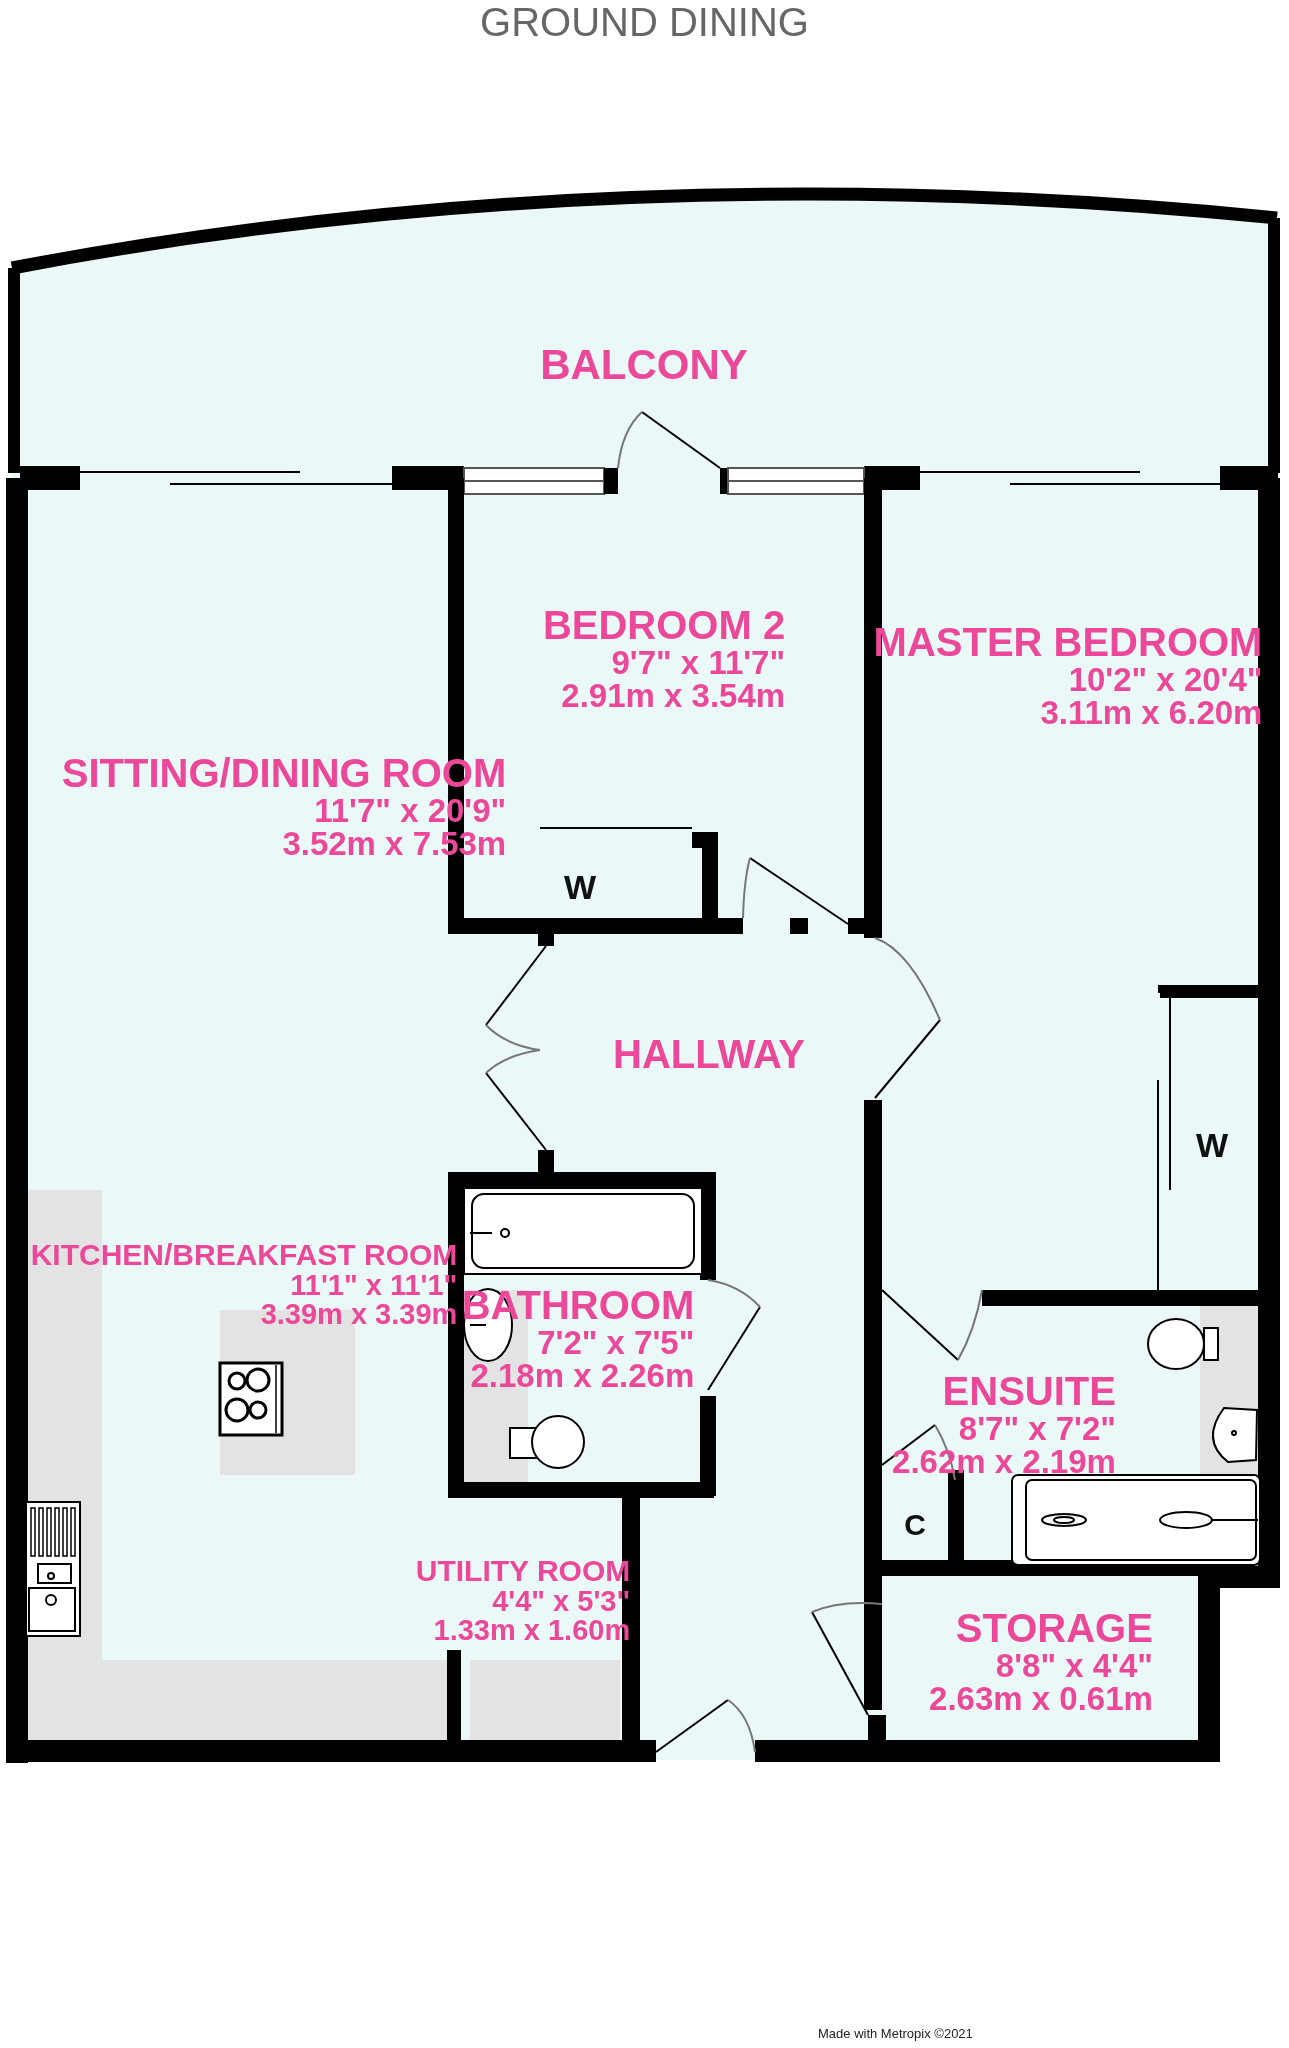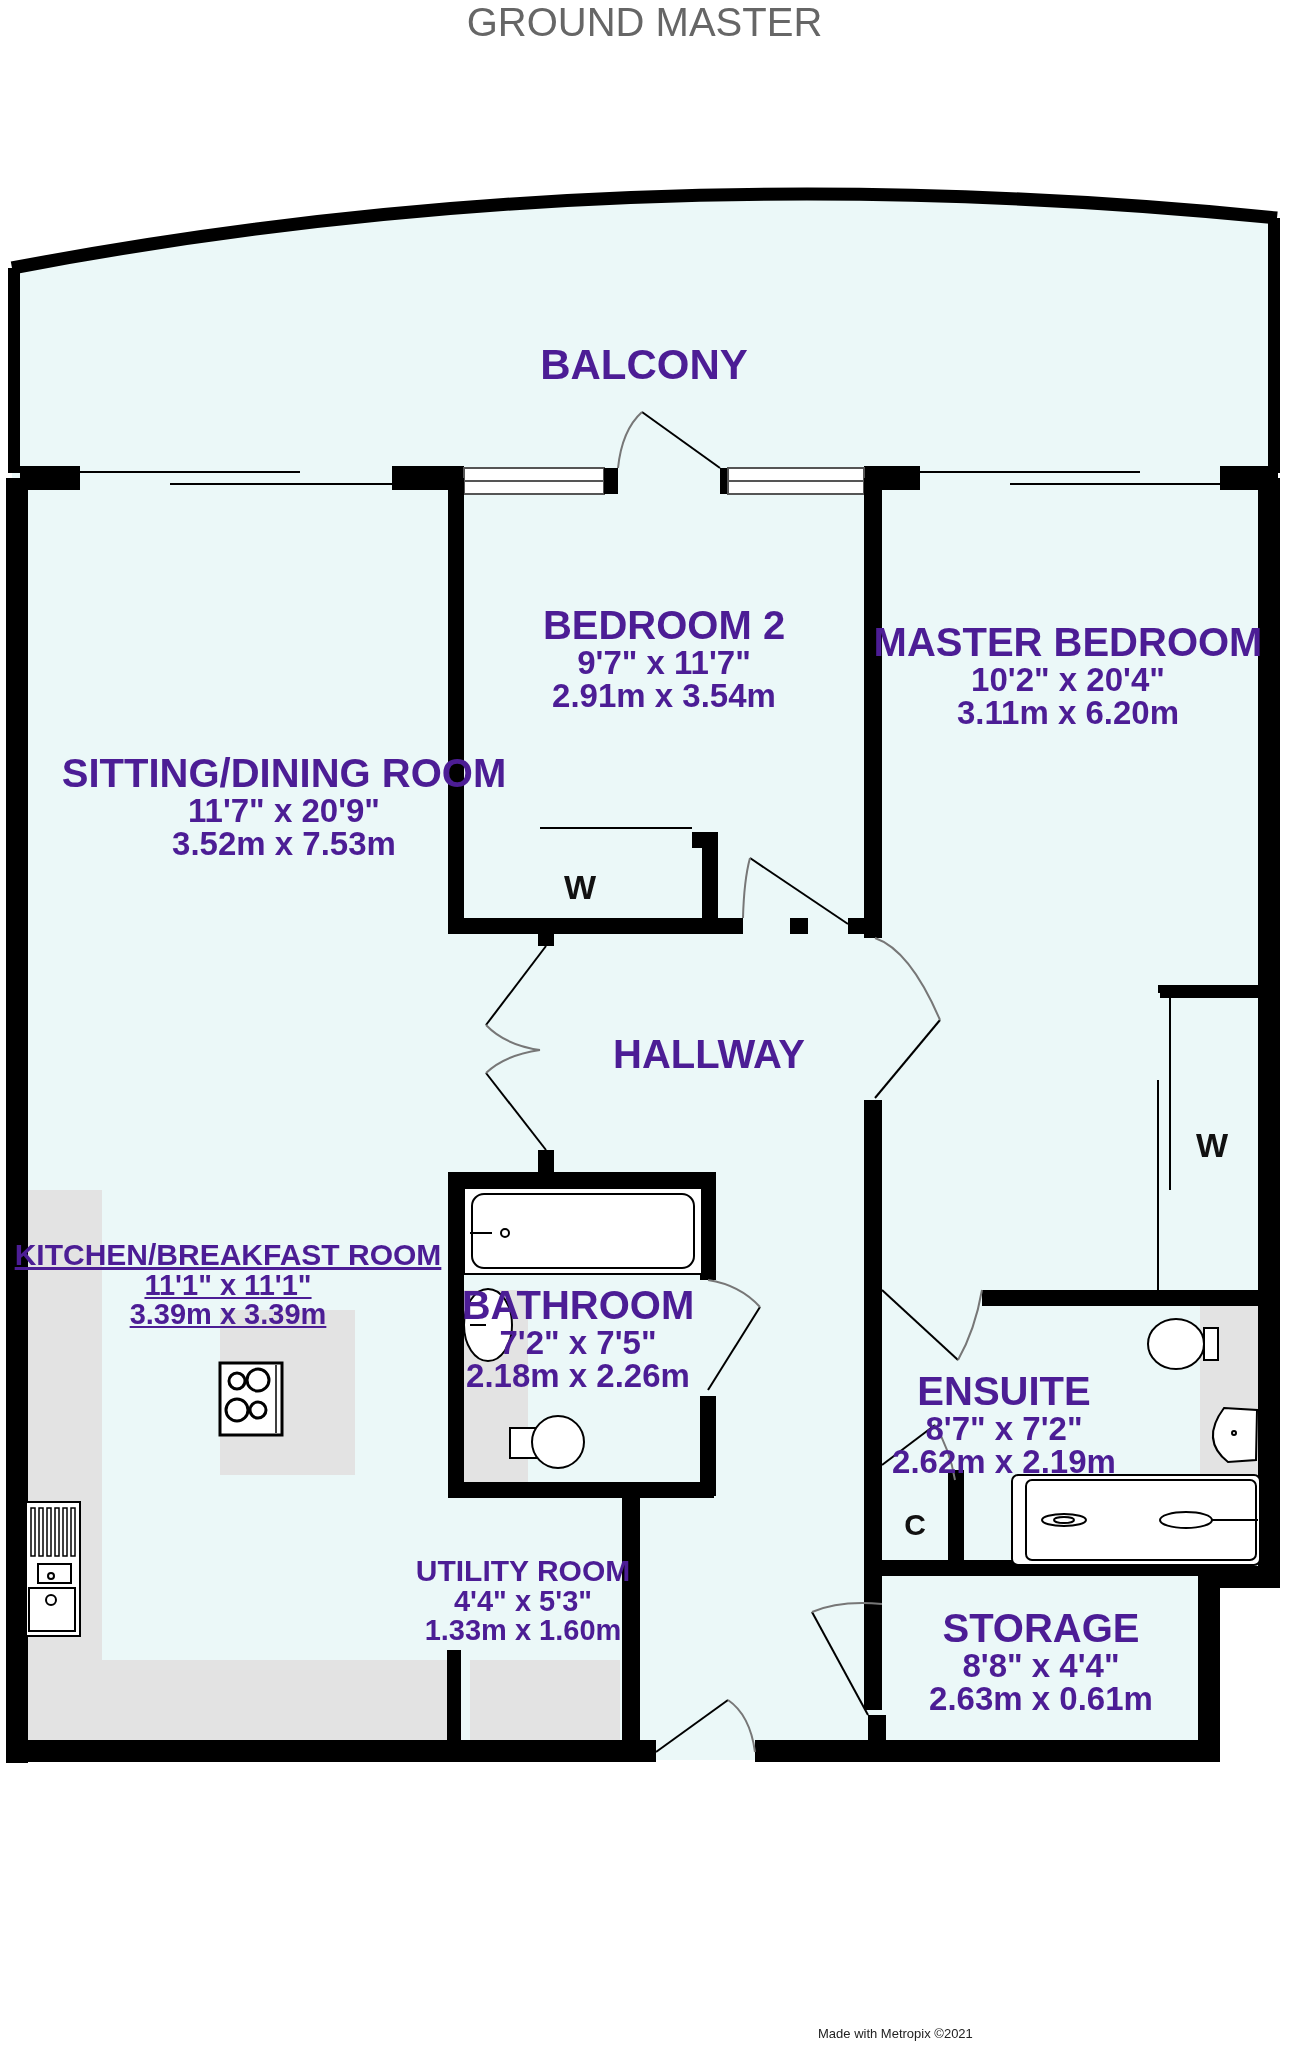--- a/index.html
+++ b/index.html
@@ -1,31 +1,31 @@
 <!DOCTYPE html>
 <html><head>
 <meta charset="utf-8">
 <style>
   html, body { margin: 0; padding: 0; background: #ffffff; }
   body { width: 1289px; height: 2048px; position: relative; overflow: hidden; font-family: "Liberation Sans", sans-serif; }
   .plan { position: absolute; left: 0; top: 0; width: 1289px; height: 2048px; }
   .title { position: absolute; left: 0; width: 1289px; top: 0; text-align: center; font-family: "Liberation Sans", sans-serif; font-size: 40px; color: #666666; letter-spacing: 0px; }
-  .label { position: absolute; text-align: center; font-family: "Liberation Sans", sans-serif; font-weight: bold; color: #4c1d95; line-height: 1.02; white-space: nowrap; transform: translateX(-50%); }
+  .label { position: absolute; text-align: right; font-family: "Liberation Sans", sans-serif; font-weight: bold; color: #ec4899; line-height: 1.02; white-space: nowrap; transform: translateX(-50%); }
   .label .name { display: block; font-size: 40px; }
   .label .dim { display: block; font-size: 33px; }
   .label.big .name { font-size: 42px; }
   .label.small .name { font-size: 30px; }
   .label.small .dim { font-size: 29px; }
   .tag { position: absolute; font-family: "Liberation Sans", sans-serif; font-weight: bold; font-size: 34px; color: #111111; transform: translateX(-50%); }
   .credit { position: absolute; left: 818px; top: 2026px; font-family: "Liberation Sans", sans-serif; font-size: 13px; color: #222222; }
 </style>
 </head>
 <body>
 
-<div class="title">GROUND MASTER</div>
+<div class="title">GROUND DINING</div>
 
 <svg class="plan" viewBox="0 0 1289 2048" xmlns="http://www.w3.org/2000/svg">
 
   <path d="M12 270 Q 620 155 1275 218 L 1275 475 L 12 475 Z" fill="#ebf8f8"></path>
 
   <path d="M12 475 L1275 475 L1275 1588 L1218 1588 L1218 1760 L12 1760 Z" fill="#ebf8f8"></path>
 
   <g fill="#e3e3e3">
     <rect x="22" y="1190" width="80" height="550"></rect>
     <rect x="22" y="1660" width="430" height="80"></rect>
@@ -236,21 +236,21 @@
 </div>
 
 <div class="tag" style="left:580px; top:868px;">W</div>
 
 <div class="label" style="left:709px; top:1034px;">
   <span class="name">HALLWAY</span>
 </div>
 
 <div class="tag" style="left:1212px; top:1126px;">W</div>
 
-<div class="label small" style="left:228px; top:1240px;text-decoration:underline;">
+<div class="label small" style="left:244px; top:1240px;">
   <span class="name">KITCHEN/BREAKFAST ROOM</span>
   <span class="dim">11'1"  x 11'1"</span>
   <span class="dim">3.39m  x 3.39m</span>
 </div>
 
 <div class="label" style="left:578px; top:1285px;">
   <span class="name">BATHROOM</span>
   <span class="dim">7'2"  x 7'5"</span>
   <span class="dim">2.18m  x 2.26m</span>
 </div>

